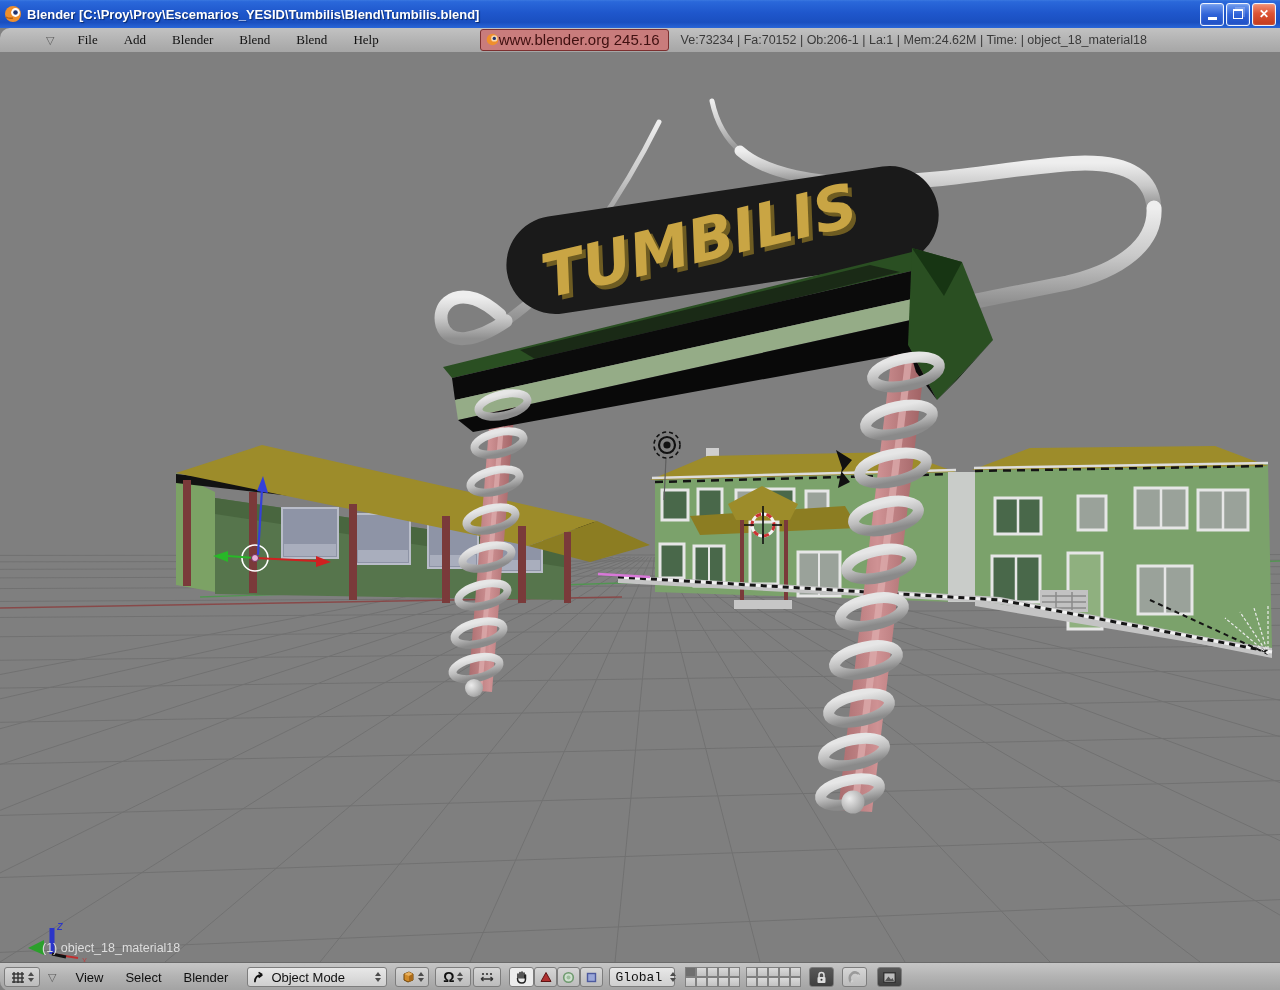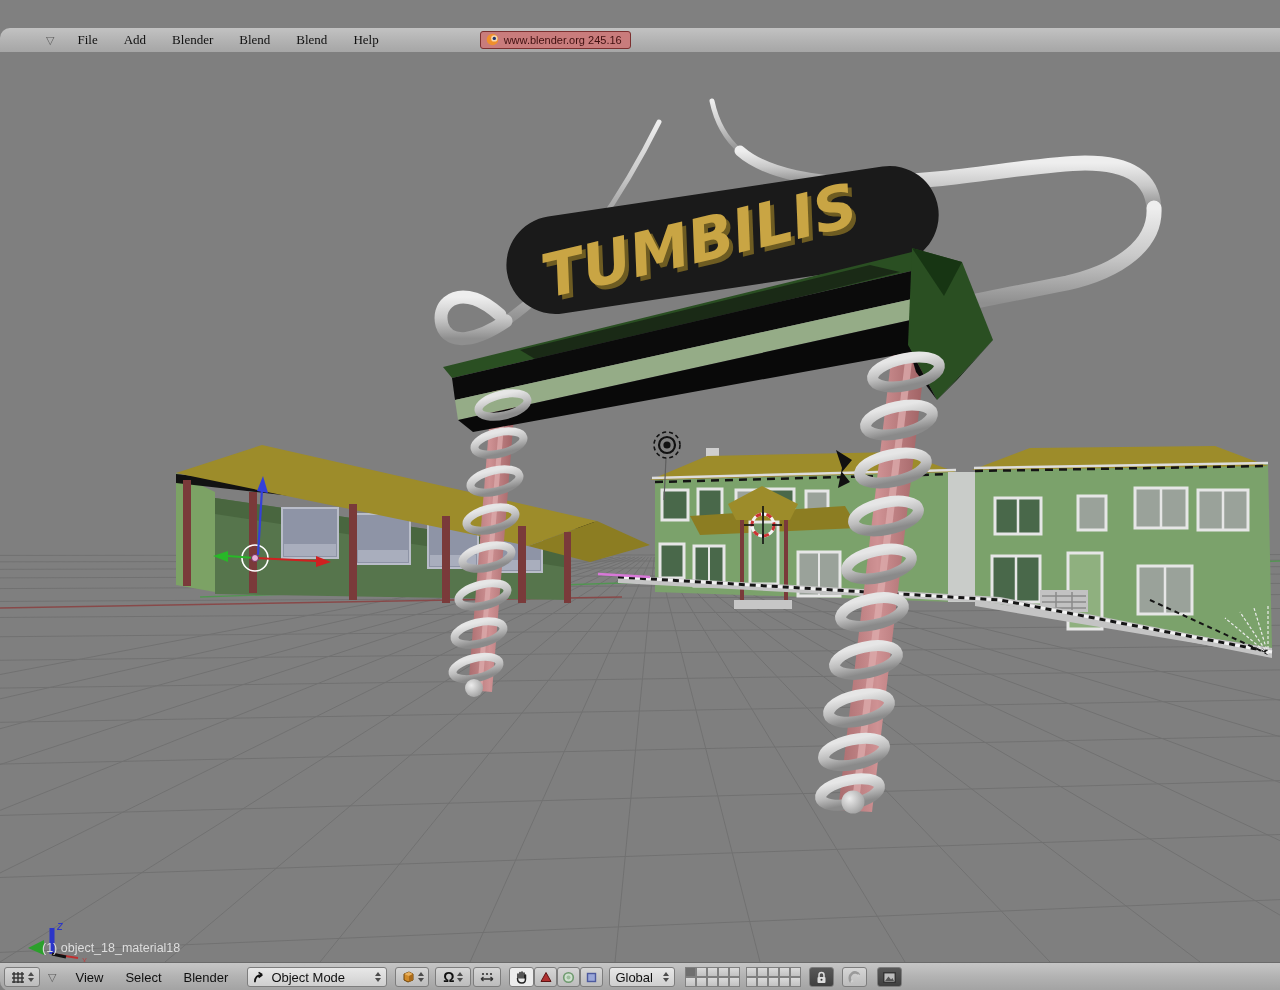--- a/index.html
+++ b/index.html
@@ -19,22 +19,22 @@
   .win-btn.close{background:linear-gradient(180deg,#f09076 0%,#dd5334 45%,#c23a1c 100%);}
   .win-btn .min-glyph{display:block;width:9px;height:3px;background:#fff;margin-top:9px;}
   .win-btn .restore-glyph{display:block;width:8px;height:7px;border:1px solid #fff;border-top:2px solid #fff;box-shadow:2px -2px 0 -0px #fff3;}
 
   
   #menubar{position:absolute;left:0;top:28px;width:1280px;height:24px;
     background:linear-gradient(180deg,#c2c2c2 0%,#b2b2b2 55%,#a6a6a6 100%);
     border-bottom:1px solid #5d5d5d;border-radius:10px 0 0 0;display:flex;align-items:center;font-size:13px;color:#101010;}
   .collapse-tri{margin:0 10px 0 46px;color:#5a5a5a;font-size:11px;}
   .menu-item{padding:3px 13px;cursor:default;font-family:Liberation Serif, serif;}
-  #blender-btn{margin-left:88px;display:flex;align-items:center;gap:5px;background:#c97c7c;
-    border:1px solid #7c3030;border-radius:3px;padding:1px 8px 2px 5px;color:#401010;font-size:11px;}
+  #blender-btn{margin-left:88px;display:flex;align-items:center;background:#c97c7c;
+    border:1px solid #7c3030;border-radius:3px;padding:1px 8px 2px 5px;color:#401010;font-size:15px;}
   #stats-text{margin-left:12px;color:#3a3a3a;font-size:12.5px;white-space:nowrap;}
 
   
   #viewport{position:absolute;left:0;top:52px;width:1280px;height:910px;background:#7f7f7f;}
   #scene{display:block;}
 
   
   #footer{position:absolute;left:0;top:962px;width:1280px;height:28px;
     background:linear-gradient(180deg,#c6c6c6 0%,#b2b2b2 50%,#a2a2a2 100%);
     border-top:1px solid #6a6a6a;border-radius:0 0 0 10px;display:flex;align-items:center;font-size:13px;color:#101010;}
@@ -53,37 +53,56 @@
   .layer-cell{width:11px;height:10px;background:linear-gradient(180deg,#dadada,#c2c2c2);
     border:1px solid #808080;box-sizing:border-box;margin:-0.5px;}
   .layer-cell.active{background:#6f6f6f;}
   .gap4{width:4px}.gap6{width:6px}.gap8{width:8px}.gap10{width:10px}
 </style>
 </head>
 <body>
 
 <div id="app">
 
+  <div id="titlebar">
+    <svg class="app-icon" viewBox="0 0 18 18">
+      <circle cx="9" cy="9" r="8" fill="#ef8f2c"></circle>
+      <circle cx="11.5" cy="7.5" r="4.4" fill="#fff"></circle>
+      <circle cx="11.5" cy="7.5" r="2.3" fill="#20336e"></circle>
+      <path d="M2,12 Q5,14 9,13" stroke="#b85f10" stroke-width="1.5" fill="none"></path>
+    </svg>
+    <span class="title-text">Blender [C:\Proy\Proy\Escemarios_YESID\Tumbilis\Blend\Tumbilis.blend]</span>
+    <div id="win-controls">
+      <div class="win-btn">
+          <span class="min-glyph"></span>
+        </div>
+      <div class="win-btn">
+          <span class="restore-glyph"></span>
+        </div>
+      <div class="win-btn close">✕</div>
+    </div>
+  </div>
 
   <div id="menubar">
     <span class="collapse-tri">▽</span>
     <span class="menu-item">File</span>
     <span class="menu-item">Add</span>
     <span class="menu-item">Blender</span>
     <span class="menu-item">Blend</span>
     <span class="menu-item">Blend</span>
     <span class="menu-item">Help</span>
     <div id="blender-btn">
       <svg width="13" height="13" viewBox="0 0 18 18">
         <circle cx="9" cy="9" r="8" fill="#ef8f2c"></circle>
         <circle cx="11.5" cy="7.5" r="4.4" fill="#f6d7b0"></circle>
         <circle cx="11.5" cy="7.5" r="2.3" fill="#20336e"></circle>
       </svg>
       <span>www.blender.org 245.16</span>
     </div>
+    <span id="stats-text">Ve:73234 | Fa:70152 | Ob:206-1 | La:1  | Mem:24.62M  | Time: | object_18_material18</span>
   </div>
 
   <div id="viewport">
   <svg id="scene" width="1280" height="910" viewBox="0 0 1280 910">
     <defs>
       <linearGradient id="tubeG" x1="0" y1="0" x2="0" y2="1">
         <stop offset="0" stop-color="#eeeeee"></stop>
             <stop offset="0.5" stop-color="#c9c9c9"></stop>
             <stop offset="1" stop-color="#8f8f8f"></stop>
       </linearGradient>
@@ -487,21 +506,21 @@
         <circle cx="6.5" cy="6.5" r="2" fill="#9dbd9d"></circle>
       </svg>
     </div>
     <div class="fbtn" style="width:23px;">
       <svg width="11" height="11" viewBox="0 0 11 11">
         <rect x="1.5" y="1.5" width="8" height="8" fill="#9aa7d8" stroke="#4d5a9e" stroke-width="1.4"></rect>
       </svg>
     </div>
     <div class="gap6"></div>
     <div class="dropdown" style="width:66px;">
-      <span style="flex:1;">Global</span>
+      <span style="flex:1;font-family:Liberation Mono, monospace;">Global</span>
       <span class="stepper">
           <i class="up"></i>
           <i class="dn"></i>
         </span>
     </div>
     <div class="gap10"></div>
     <div class="layers" id="layers-a">
         <div class="layer-cell active"></div>
         <div class="layer-cell"></div>
         <div class="layer-cell"></div>

